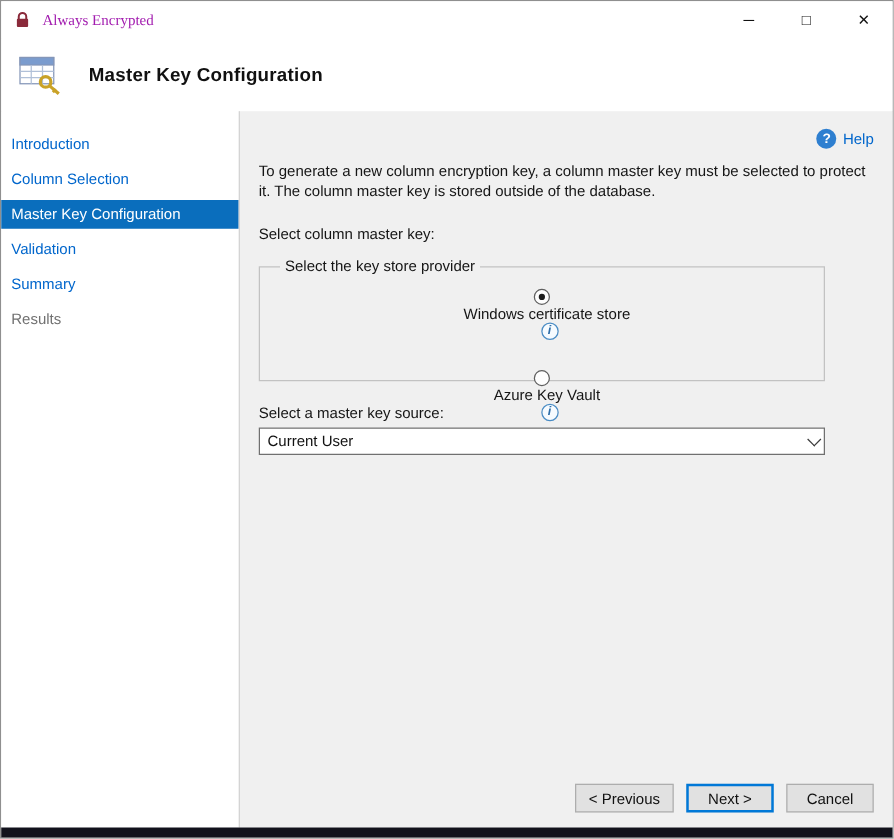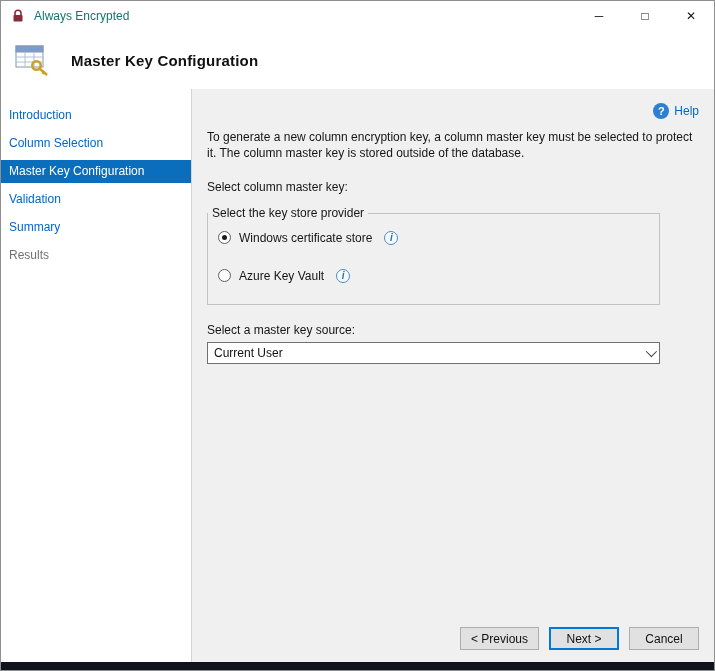--- a/index.html
+++ b/index.html
@@ -11,21 +11,21 @@
     background:#ffffff;
     border:1px solid #8f8f8f;
     display:flex; flex-direction:column;
     position:relative;
     cursor:default;
   }
 
   
   .titlebar { height:30px; flex:0 0 auto; display:flex; align-items:center; padding-left:9px; background:#ffffff; }
   .app-icon { width:16px; height:16px; margin-right:8px; display:flex; align-items:center; justify-content:center; }
-  .titlebar-title { font-size:12px; color:#0f766e; }
+  .titlebar-title { font-size:12px; color:#a21caf;font-family:Liberation Serif, serif; }
   .titlebar-controls { margin-left:auto; display:flex; height:100%; }
   .tb-btn { width:46px; height:100%; border:none; background:transparent; font-size:12px; color:#111; font-family:inherit; display:flex; align-items:center; justify-content:center; }
 
   
   .header { height:58px; flex:0 0 auto; display:flex; align-items:center; padding-left:12px; background:#ffffff; }
   .header-icon { width:38px; height:36px; margin-right:20px; display:flex; align-items:center; }
   .header-title { font-size:15px; font-weight:bold; color:#111; letter-spacing:.2px; }
 
   
   .body-row { flex:1 1 auto; display:flex; min-height:0; }
@@ -47,23 +47,23 @@
   .field-label { margin-top:18px; font-size:12px; color:#151515; }
   .source-label { }
 
   .combobox { margin-top:5px; width:453px; height:22px; background:#ffffff; border:1px solid #707070;
               display:flex; align-items:center; padding-left:6px; font-size:12px; color:#111; cursor:pointer; }
   .combo-value { flex:1 1 auto; white-space:nowrap; overflow:hidden; }
   .combo-arrow { flex:0 0 auto; width:19px; height:100%; display:flex; align-items:center; justify-content:center; }
   .combo-arrow::before { content:""; width:7px; height:7px; border-right:1px solid #3c3c3c; border-bottom:1px solid #3c3c3c; transform:rotate(45deg) translateY(-2px); }
 
   .groupbox { margin-top:19px; width:453px; height:92px; border:1px solid #c2c2c2; position:relative; padding:17px 10px 0 10px; }
-  .groupbox-label { position:absolute; top:-8px; left:0; background:#f0f0f0; padding:0 4px; font-size:12px; color:#151515; }
+  .groupbox-label { position:absolute; top:-8px; left:16px; background:#f0f0f0; padding:0 4px; font-size:12px; color:#151515; }
 
-  .radio-row { display:flex; align-items:center; margin-bottom:24px; cursor:pointer; }
+  .radio-row { display:flex; align-items:center; margin-bottom:24px; cursor:pointer;flex-direction:column; }
   .radio { width:13px; height:13px; border-radius:50%; border:1px solid #5f5f5f; background:#fefefe; position:relative; flex:0 0 auto; }
   .radio.checked::after { content:""; position:absolute; left:3px; top:3px; right:3px; bottom:3px; border-radius:50%; background:#1c1c1c; }
   .radio-label { font-size:12px; color:#151515; margin-left:8px; }
   .info-icon { width:14px; height:14px; margin-left:12px; border-radius:50%; border:1px solid #4a8cc4; color:#2f6ea8;
                font-size:10px; font-style:italic; font-weight:bold; display:flex; align-items:center; justify-content:center; cursor:pointer; background:#f6fbff; }
 
   .spacer { flex:1 1 auto; }
 
   .footer-buttons { display:flex; justify-content:flex-end; gap:10px; flex:0 0 auto; }
   .btn { min-width:70px; height:23px; background:#e1e1e1; border:1px solid #adadad; font-size:12px; color:#111; font-family:inherit; padding:0 10px; cursor:pointer; }

